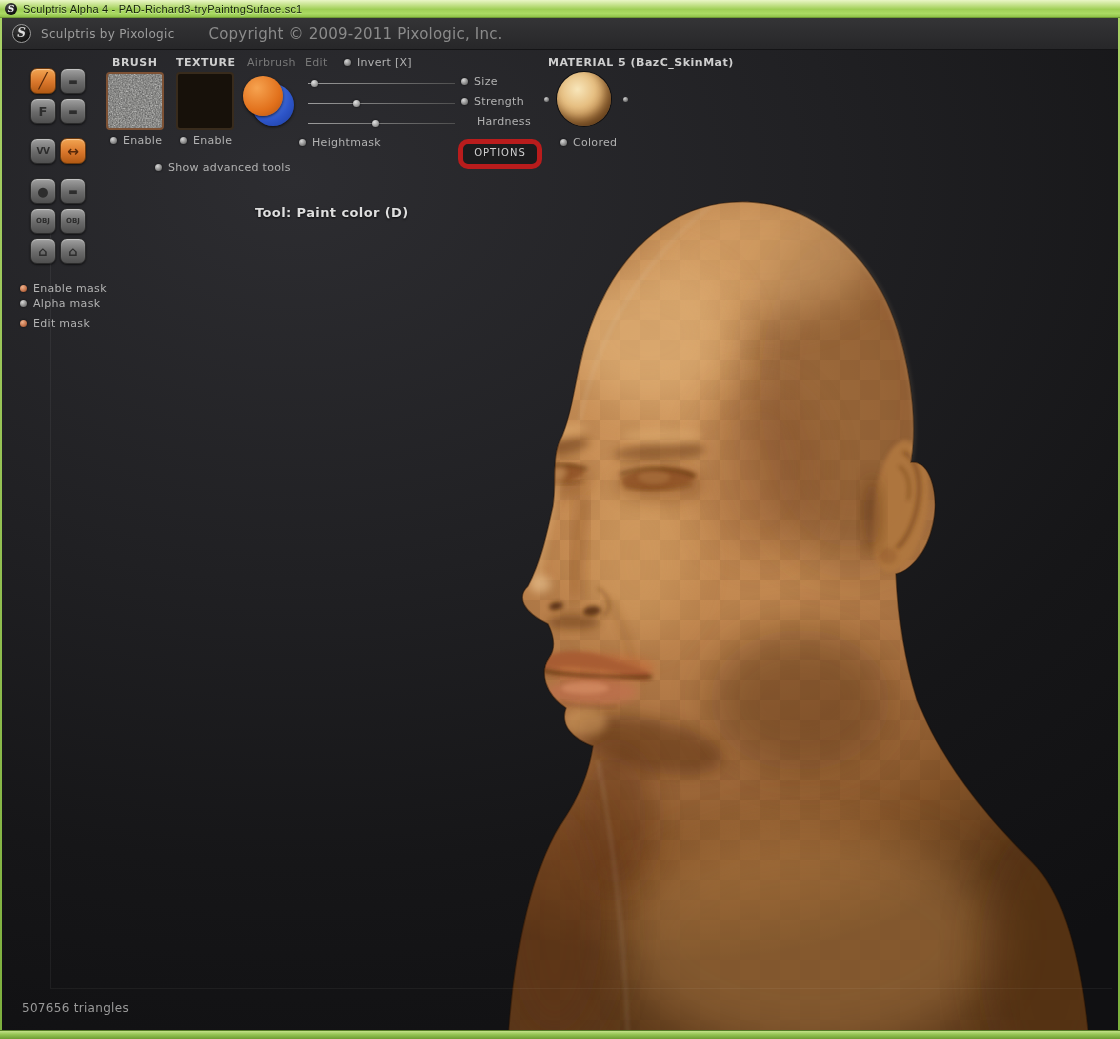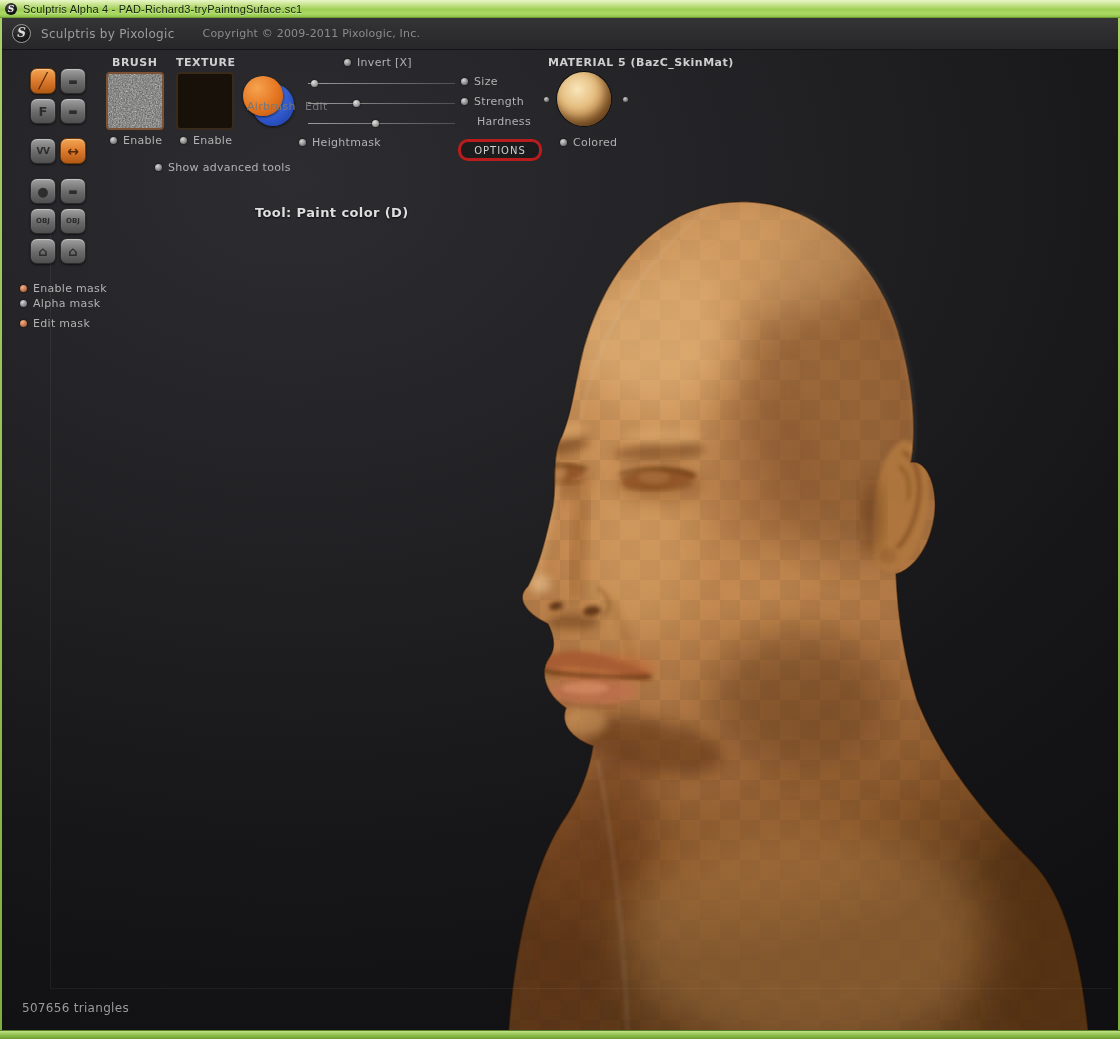--- a/index.html
+++ b/index.html
@@ -24,41 +24,41 @@
   
   .content-bg{position:absolute;left:2px;right:2px;top:18px;bottom:9px;z-index:0;
     background:radial-gradient(1300px 950px at 26% 16%,#2d2d31 0%,#202023 42%,#161618 72%,#101012 100%);}
   .app-header{position:absolute;left:2px;right:2px;top:18px;height:32px;z-index:20;
     background:linear-gradient(180deg,#343436,#272729);border-bottom:1px solid #141416;
     display:flex;align-items:center;gap:10px;padding-left:10px;box-sizing:border-box;}
   .app-logo{width:17px;height:17px;border-radius:50%;border:1px solid #9a9a9a;flex:0 0 auto;
     background:radial-gradient(circle at 35% 30%,#3a3a3a,#121212 75%);
     color:#ddd;font:italic bold 12px/17px "DejaVu Serif",serif;text-align:center;}
   .brand{font-size:12px;color:#9c9c9c;letter-spacing:.3px;}
-  .copy{font-size:11px;color:#8b8b8b;letter-spacing:.2px;margin-left:18px;}
+  .copy{font-size:15px;color:#8b8b8b;letter-spacing:.2px;margin-left:24px;}
   svg.canvas{position:absolute;left:0;top:0;z-index:5;}
   .ui{position:absolute;inset:0;z-index:10;}
   .ui > *{position:absolute;}
   
   .vline{left:50px;top:232px;width:1px;height:756px;background:rgba(255,255,255,.06);}
   .hline{left:50px;top:988px;width:1062px;height:1px;background:rgba(255,255,255,.05);}
   
   .tbtn{width:26px;height:26px;border-radius:7px;box-sizing:border-box;
     background:linear-gradient(180deg,#a0a0a0,#6a6a6a 55%,#4f4f4f);
     border:1px solid #2b2b2b;color:#2d2d2d;
     box-shadow:inset 0 1px 1px rgba(255,255,255,.4),0 1px 2px rgba(0,0,0,.6);
     display:flex;align-items:center;justify-content:center;font-weight:bold;cursor:pointer;}
   .tbtn.active{background:linear-gradient(180deg,#f2a551,#d9762b 55%,#b25a14);
     border-color:#6e3a0c;color:#57290a;}
   .g13{font-size:13px}.g10{font-size:10px}.g9{font-size:9px;letter-spacing:-.5px}
   .g7{font-size:7px;letter-spacing:0}.g14{font-size:14px}.g15{font-size:15px}
   
   .sec{font-size:11px;font-weight:bold;color:#cfcfcf;letter-spacing:.5px;}
   .lbl{font-size:11px;color:#b2b2b2;letter-spacing:.3px;}
-  .dim{color:#787878;margin-top:44px;}
+  .dim{color:#787878;}
   .opt{display:flex;align-items:center;gap:6px;cursor:pointer;}
   .dot{width:7px;height:7px;border-radius:50%;flex:0 0 auto;
     background:radial-gradient(circle at 35% 30%,#d8d8d8,#8d8d8d 55%,#4f4f4f);
     box-shadow:0 0 2px rgba(0,0,0,.8);}
   .dot.warm{background:radial-gradient(circle at 35% 30%,#f0b28c,#c2724a 60%,#7a3a1e);}
   .mini-dot{width:5px;height:5px;border-radius:50%;
     background:radial-gradient(circle at 35% 30%,#cfcfcf,#7f7f7f 60%,#4a4a4a);cursor:pointer;}
   
   .thumb{width:54px;height:54px;border-radius:4px;box-sizing:content-box;cursor:pointer;}
   .brush-thumb{border:2px solid #7d5134;background:#555;overflow:hidden;}
@@ -67,21 +67,21 @@
   .swatch.blue{width:42px;height:42px;background:radial-gradient(circle at 35% 30%,#5d8cea,#2d55c8 60%,#1b3b9c);}
   .swatch.orange{width:40px;height:40px;background:radial-gradient(circle at 35% 30%,#f6a350,#e2711c 60%,#b5520e);}
   
   .slider{width:147px;height:8px;cursor:pointer;}
   .slider .track{position:absolute;left:0;right:0;top:4px;height:1px;
     background:linear-gradient(90deg,#9b9b9b,#4f4f4f);}
   .slider .knob{position:absolute;top:1px;width:7px;height:7px;margin-left:-4px;border-radius:50%;
     background:radial-gradient(circle at 35% 30%,#e3e3e3,#9c9c9c 60%,#5f5f5f);
     box-shadow:0 0 2px rgba(0,0,0,.8);}
   
-  .options-btn{width:84px;height:22px;border-radius:10px;border:3px solid #b91c1c;box-sizing:border-box;
+  .options-btn{width:84px;height:30px;border-radius:10px;border:5px solid #b91c1c;box-sizing:border-box;
     background:rgba(18,18,18,.55);color:#cfcfcf;font-size:10px;letter-spacing:1px;
     text-align:center;line-height:17px;cursor:pointer;}
   .material-sphere{width:54px;height:54px;border-radius:50%;cursor:pointer;
     background:radial-gradient(circle at 38% 32%,#f8e6ba 0%,#e6bf82 35%,#c28d4f 65%,#8c5c2d 88%,#63401e 100%);
     box-shadow:inset -5px -7px 10px rgba(55,28,5,.55),0 0 0 1px rgba(0,0,0,.6);}
   .tool-status{font-size:13px;font-weight:bold;color:#dedede;letter-spacing:.4px;
     text-shadow:0 1px 2px rgba(0,0,0,.8);text-align:right;}
   .triangles{font-size:12px;color:#9a9a9a;letter-spacing:.3px;}
 </style>
 </head>

